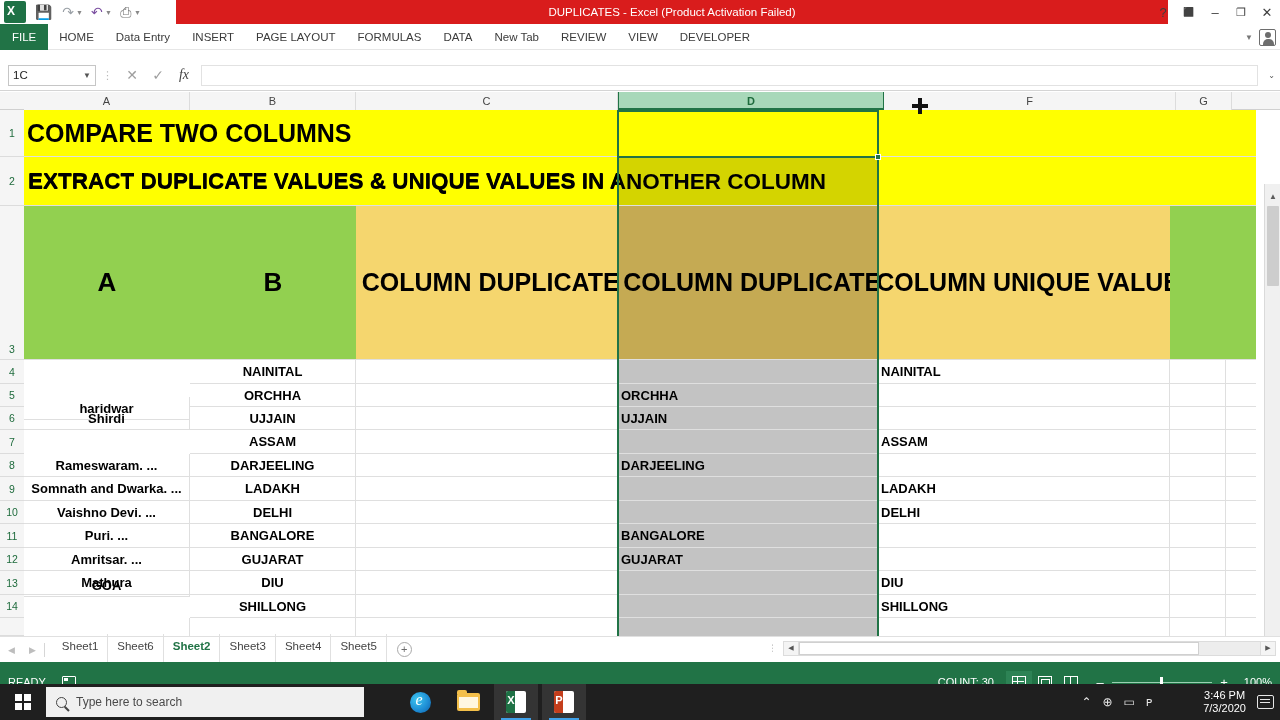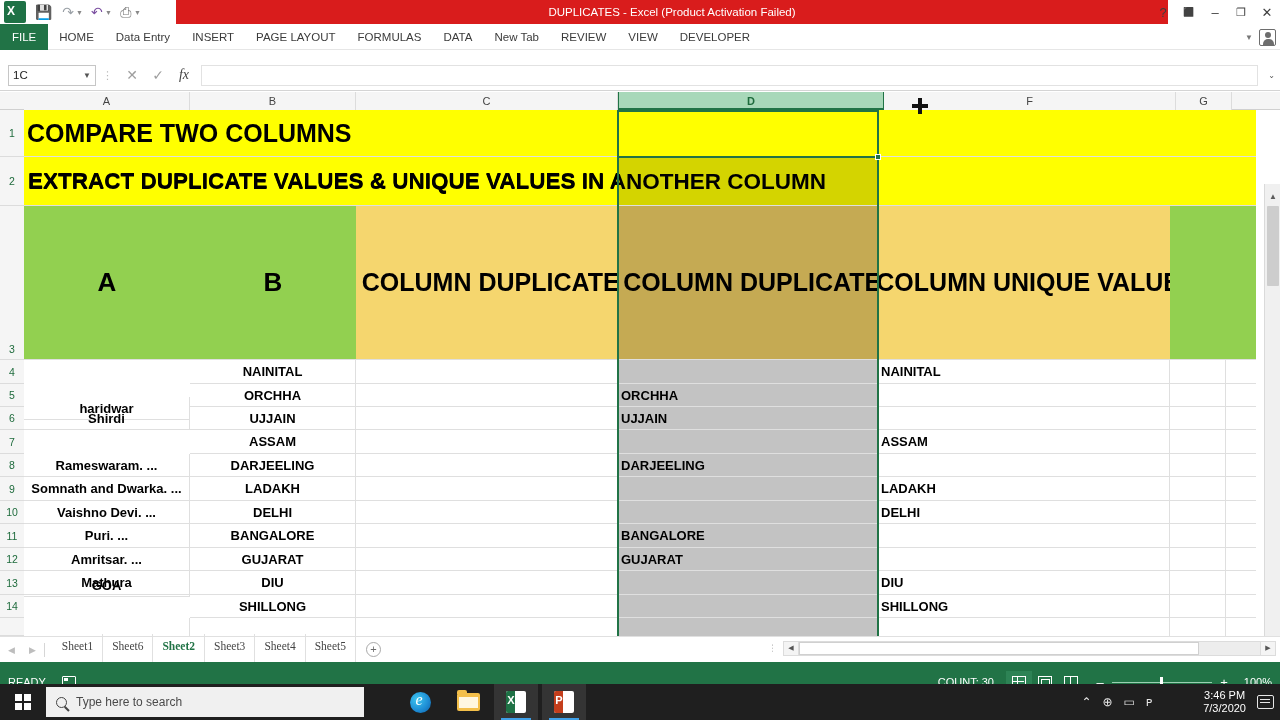--- a/index.html
+++ b/index.html
@@ -182,21 +182,21 @@
   
   .tabbar {
     position: absolute; left: 0; top: 636px; width: 1280px; height: 26px;
     background: #fff; border-top: 1px solid #e0e0e0;
     display: flex; align-items: center;
   }
   .navarrows { display: flex; align-items: center; margin-left: 8px; gap: 14px; color: #bdbdbd; font-size: 9px; }
   .tabsep { margin: 0 8px; width: 1px; height: 14px; background: #d6d6d6; }
   .stab {
     font-size: 11.5px; color: #444; padding: 0 9px; height: 32px; line-height: 24px;
-    border-right: 1px solid #e0e0e0; white-space: nowrap; font-family: Liberation Serif, serif;
+    border-right: 1px solid #e0e0e0; white-space: nowrap;
   }
   .stab.active { color: #217346; font-weight: bold; border-bottom: 2px solid #0369a1; }
   .addsheet {
     margin-left: 10px; width: 15px; height: 15px; border: 1.3px solid #a9a9a9;
     border-radius: 50%; color: #6b6b6b; font-size: 11px; line-height: 12px; text-align: center;
   }
   .hscroll-area {
     position: absolute; right: 0; top: 636px; width: 512px; height: 24px;
     display: flex; align-items: center;
   }

